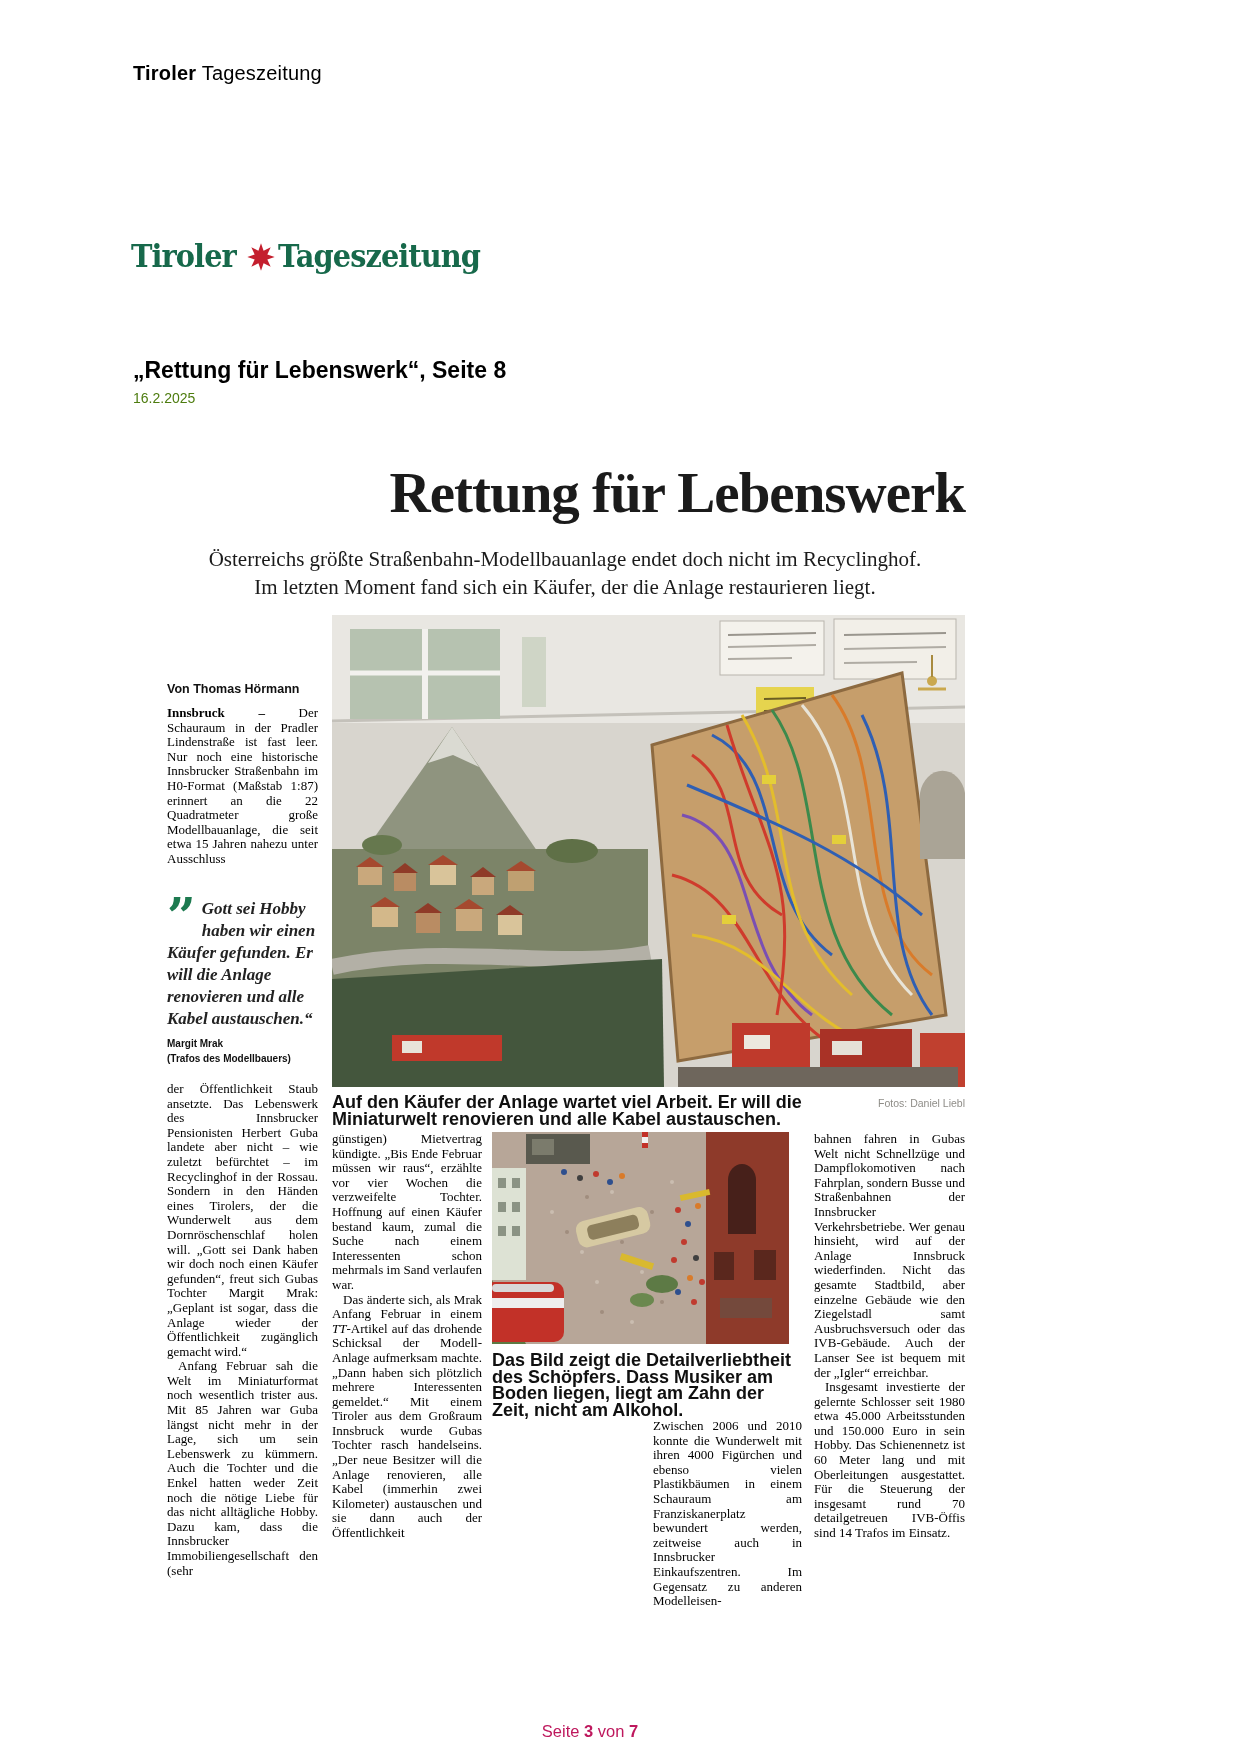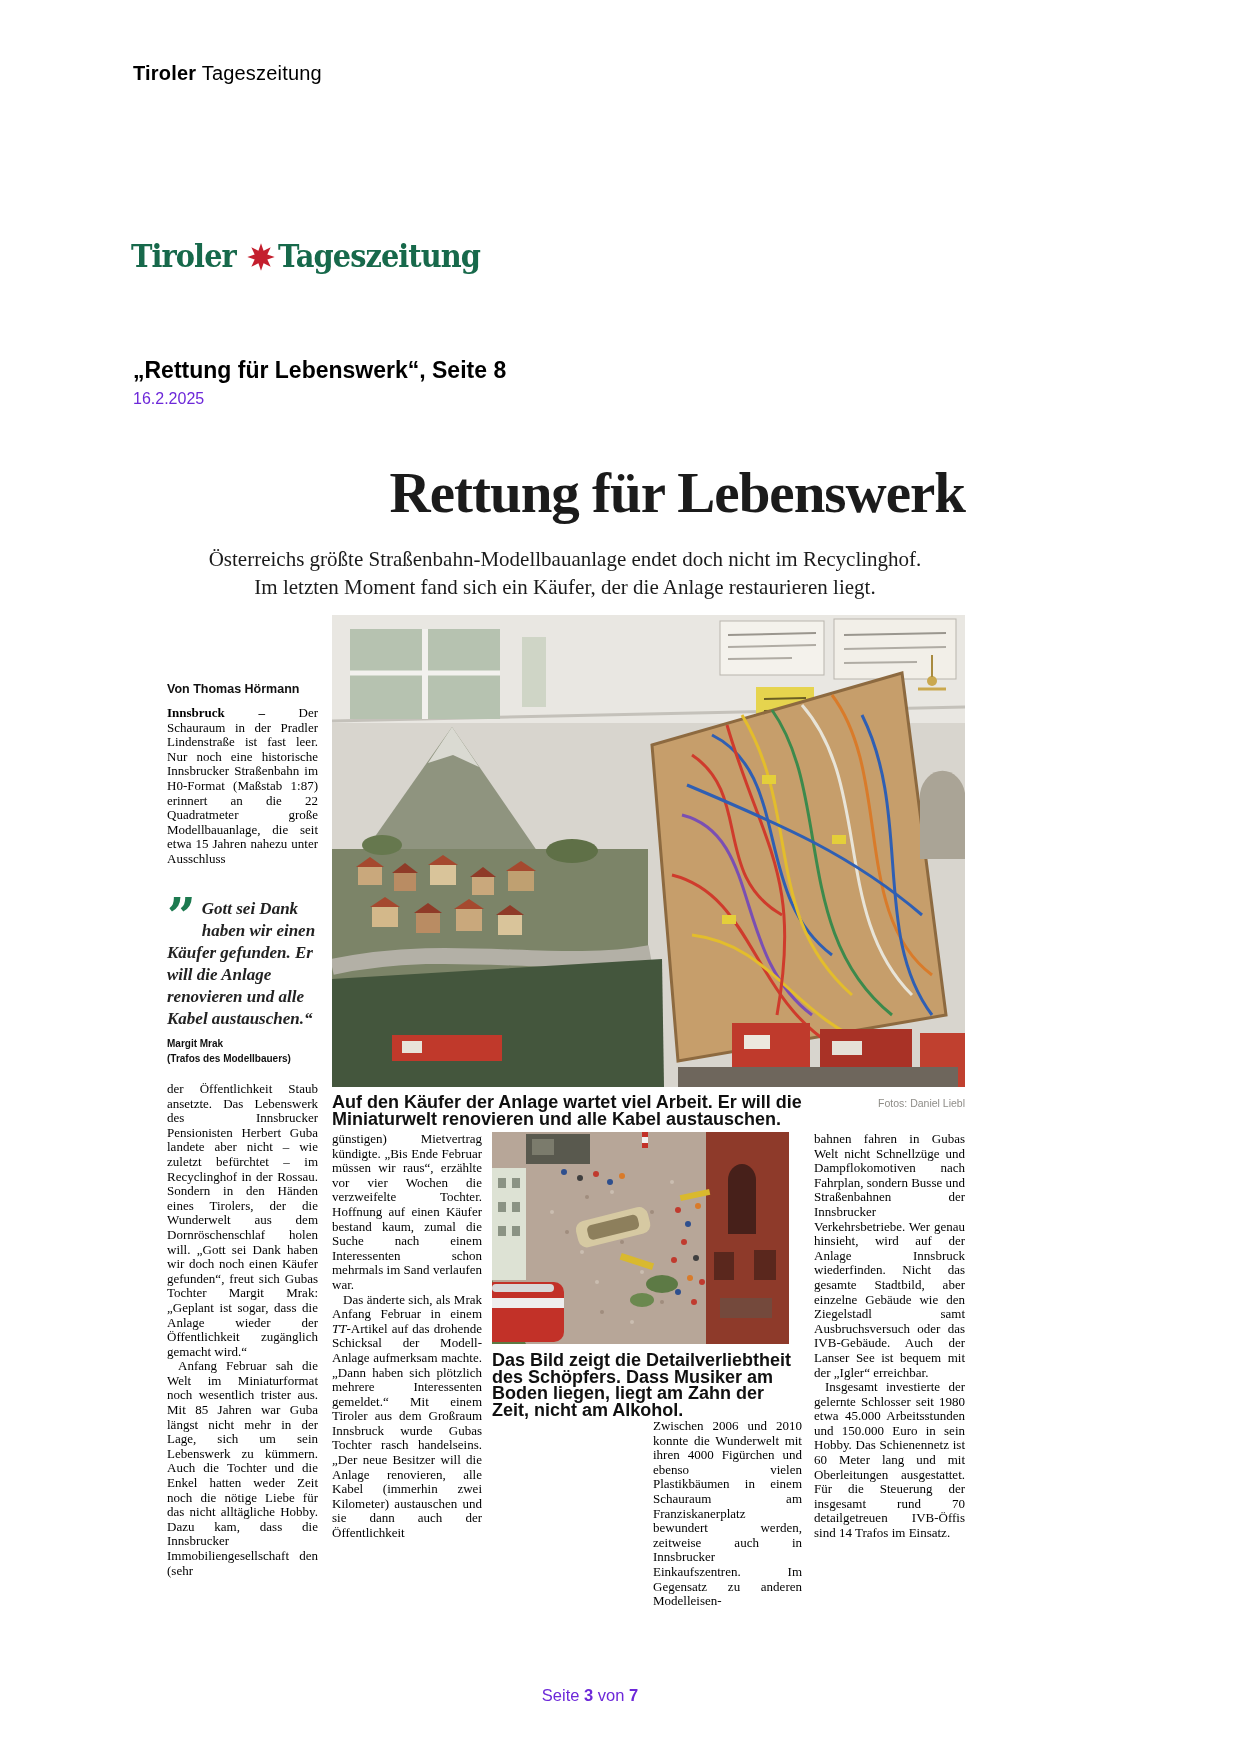--- a/index.html
+++ b/index.html
@@ -9,21 +9,21 @@
 
   .brand{font-size:20px;letter-spacing:.2px;color:#000;}
   .brand b{font-weight:bold;}
 
   .logo{display:flex;align-items:center;}
   .logo-word{font-family:"DejaVu Serif",serif;font-weight:bold;font-size:31px;
              color:#17694b;letter-spacing:-1px;transform:scaleX(.93);transform-origin:left;}
   .logo-eagle{width:32px;height:32px;margin:2px 1px 0 1px;flex:0 0 auto;}
 
   .clip-title{font-size:23px;font-weight:bold;color:#000;}
-  .clip-date{font-size:16px;color:#6d28d9;text-align:center;}
+  .clip-date{font-size:14px;color:#4d7c0f;text-align:center;}
 
   .headline{font-family:"Liberation Serif",serif;font-weight:bold;font-size:57px;
             letter-spacing:-1px;text-align:right;color:#1b1b1b;}
   .subhead{font-family:"Liberation Serif",serif;font-size:21px;line-height:28px;
            text-align:center;color:#1b1b1b;}
 
   .byline{font-size:12.5px;font-weight:bold;color:#111;}
 
   .serif-col{font-family:"Liberation Serif",serif;font-size:13px;line-height:14.6px;
              text-align:justify;color:#000000;margin:0;}
@@ -35,21 +35,21 @@
   .pq-mark{float:left;font-family:"DejaVu Serif",serif;font-style:normal;font-weight:bold;
            font-size:50px;line-height:34px;color:#1d7a50;margin:2px 6px 0 0;}
   .pq-attr{font-size:10px;line-height:15px;font-weight:bold;color:#111;
            font-family:"Liberation Sans",sans-serif;}
 
   .photo{display:block;}
   .cap-row{display:flex;justify-content:space-between;align-items:flex-start;}
   .caption{font-size:18px;line-height:16.5px;font-weight:bold;color:#101010;}
   .credit{font-size:10.5px;color:#8f8d88;white-space:nowrap;padding-top:3px;}
 
-  .footer{width:100%;text-align:center;font-size:16.5px;color:#6d28d9;}
+  .footer{width:100%;text-align:center;font-size:16.5px;color:#be185d;margin-top:36px;}
   .footer b{font-weight:bold;}
 </style>
 </head>
 <body>
 
 <div class="page">
 
   <div class="abs brand" style="left:133px;top:62px;">
     <b>Tiroler</b><span> Tageszeitung</span>
   </div>
@@ -72,21 +72,21 @@
     <div>Im letzten Moment fand sich ein Käufer, der die Anlage restaurieren liegt.</div>
   </div>
 
   <div class="abs byline" style="left:167px;top:682px;width:170px;">Von Thomas Hörmann</div>
 
   <div class="abs serif-col" style="left:167px;top:706px;width:151px;">
     <p><b>Innsbruck –</b> <span>Der Schauraum in der Pradler Lindenstraße ist fast leer. Nur noch eine historische Innsbrucker Straßenbahn im H0-Format (Maßstab 1:87) erinnert an die 22 Quadratmeter große Modellbauanlage, die seit etwa 15 Jahren nahezu unter Ausschluss</span></p>
   </div>
 
   <div class="abs pullquote" style="left:167px;top:898px;width:158px;">
-    <span class="pq-mark">”</span><span>Gott sei Dank haben wir einen Käufer gefunden. Er will die Anlage renovieren und alle Kabel austauschen.“</span>
+    <span class="pq-mark">”</span><span>Gott sei Hobby haben wir einen Käufer gefunden. Er will die Anlage renovieren und alle Kabel austauschen.“</span>
   </div>
   <div class="abs pq-attr" style="left:167px;top:1036px;width:180px;">
     <div>Margit Mrak</div>
     <div>(Trafos des Modellbauers)</div>
   </div>
 
   <div class="abs serif-col" style="left:167px;top:1082px;width:151px;">
     <p>der Öffentlichkeit Staub ansetzte. Das Lebenswerk des Innsbrucker Pensionisten Herbert Guba landete aber nicht – wie zuletzt befürchtet – im Recyclinghof in der Rossau. Sondern in den Händen eines Tirolers, der die Wunderwelt aus dem Dornröschenschlaf holen will. „Gott sei Dank haben wir doch noch einen Käufer gefunden“, freut sich Gubas Tochter Margit Mrak: „Geplant ist sogar, dass die Anlage wieder der Öffentlichkeit zugänglich gemacht wird.“</p>
     <p class="indent">Anfang Februar sah die Welt im Miniaturformat noch wesentlich trister aus. Mit 85 Jahren war Guba längst nicht mehr in der Lage, sich um sein Lebenswerk zu kümmern. Auch die Tochter und die Enkel hatten weder Zeit noch die nötige Liebe für das nicht alltägliche Hobby. Dazu kam, dass die Innsbrucker Immobiliengesellschaft den (sehr</p>
   </div>

